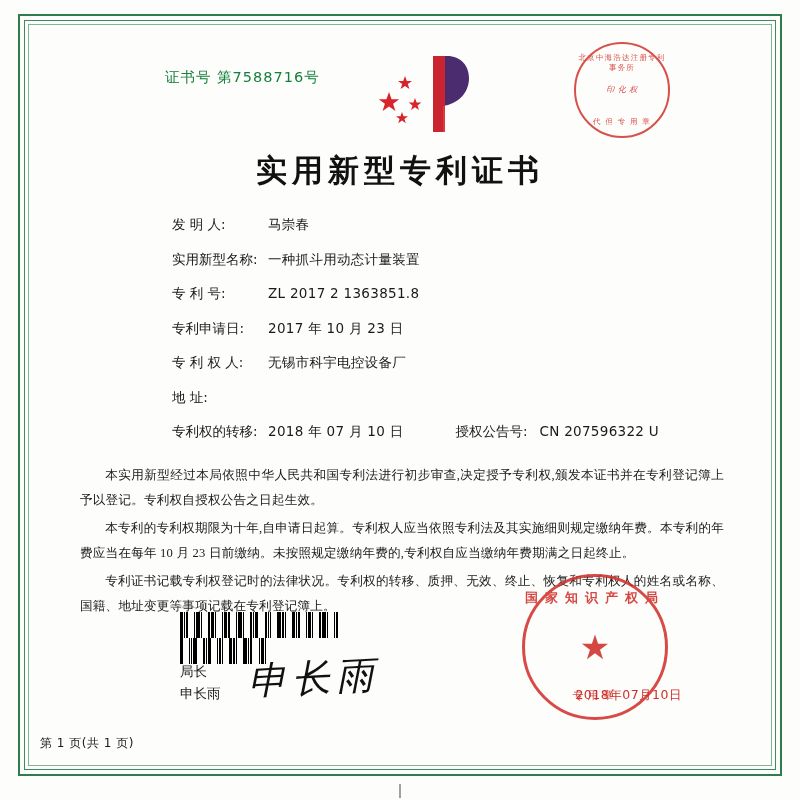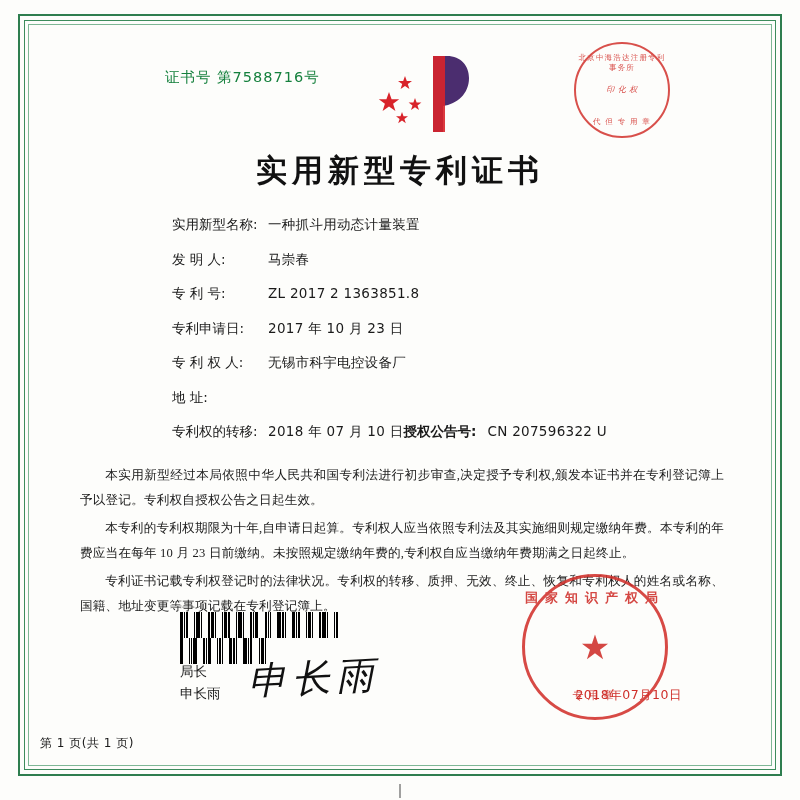--- a/index.html
+++ b/index.html
@@ -140,23 +140,23 @@
     flex: 0 0 96px;
     letter-spacing: 0px;
   }
   .field-value {
     letter-spacing: .3px;
   }
   .field-row.dual {
     position: relative;
   }
   .field-row .second-label {
+    margin-left: 52px;
     width: 84px;
     flex: 0 0 84px;
-    font-weight: bold;
   }
 
   
   .paras {
     margin: 24px 36px 0 40px;
     font-size: 12.6px;
     line-height: 25px;
     text-align: justify;
     letter-spacing: .2px;
     font-family: Liberation Serif, serif;
@@ -303,27 +303,27 @@
         <div class="seal-mid">印 化 权</div>
         <div class="seal-bottom-text">代 但 专 用 章</div>
       </div>
     </div>
 
     <div class="doc-title">实用新型专利证书</div>
 
     <div class="fields">
 
       <div class="field-row">
+        <span class="field-label">发 明 人:</span>
+        <span class="field-value">马崇春</span>
+      </div>
+
+      <div class="field-row">
         <span class="field-label">实用新型名称:</span>
         <span class="field-value">一种抓斗用动态计量装置</span>
-      </div>
-
-      <div class="field-row">
-        <span class="field-label">发 明 人:</span>
-        <span class="field-value">马崇春</span>
       </div>
 
       <div class="field-row">
         <span class="field-label">专 利 号:</span>
         <span class="field-value">ZL 2017 2 1363851.8</span>
       </div>
 
       <div class="field-row">
         <span class="field-label">专利申请日:</span>
         <span class="field-value">2017 年 10 月 23 日</span>

